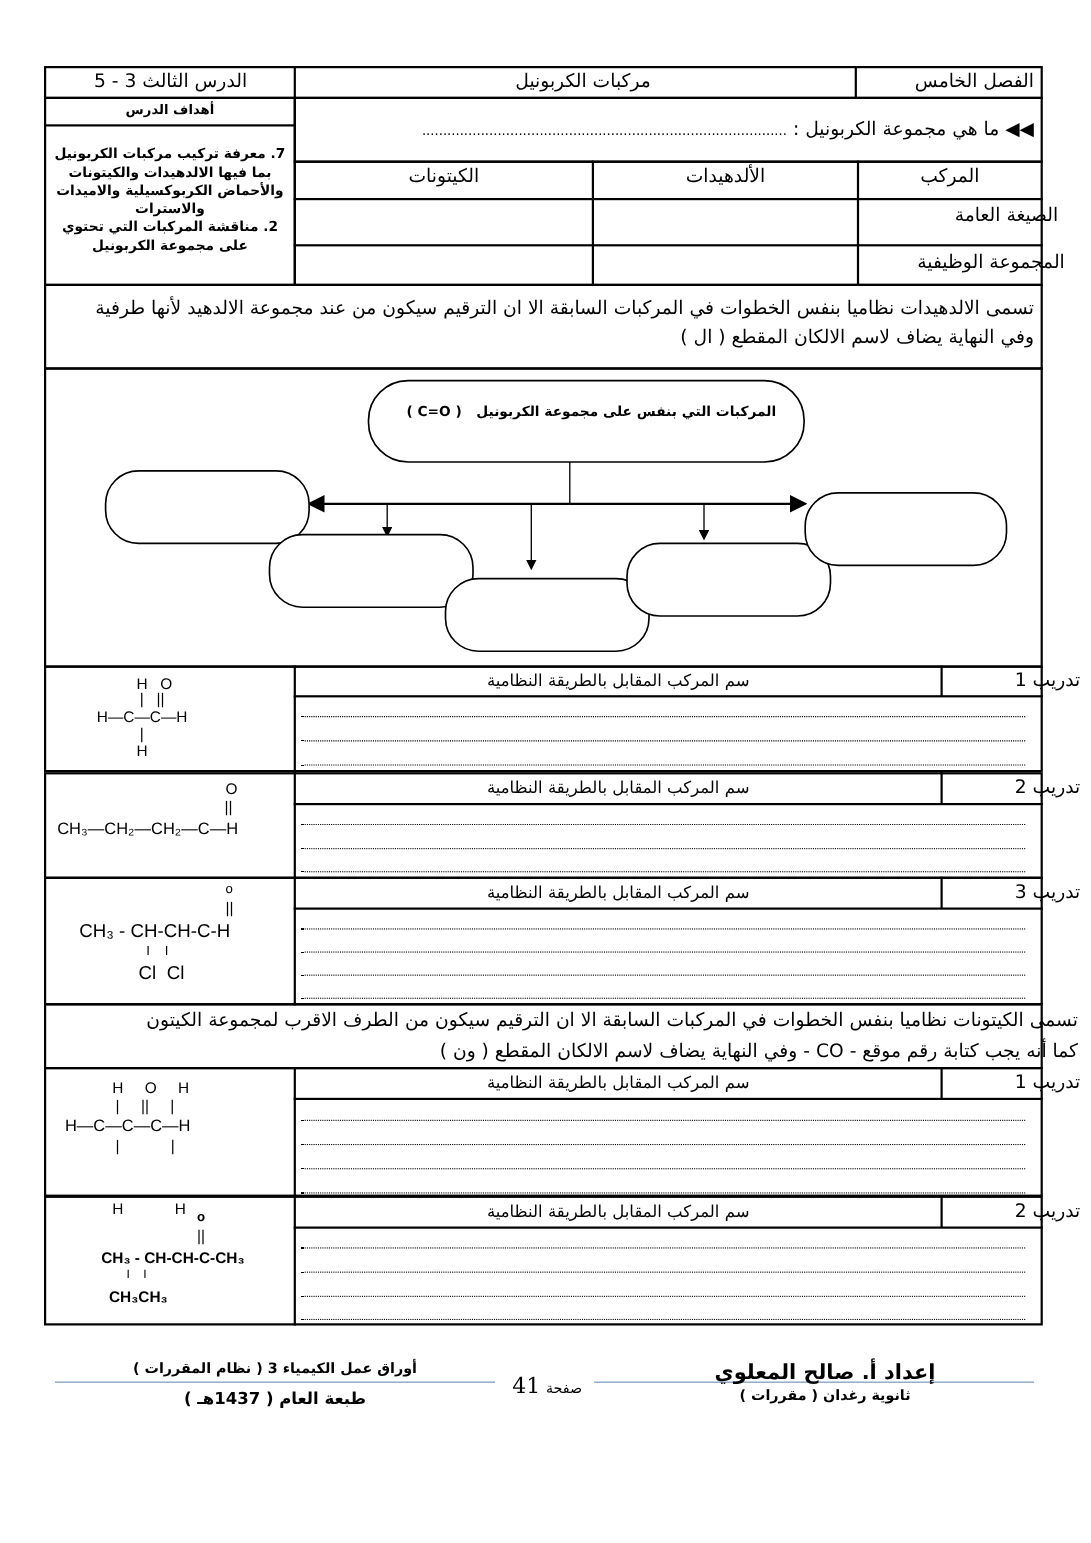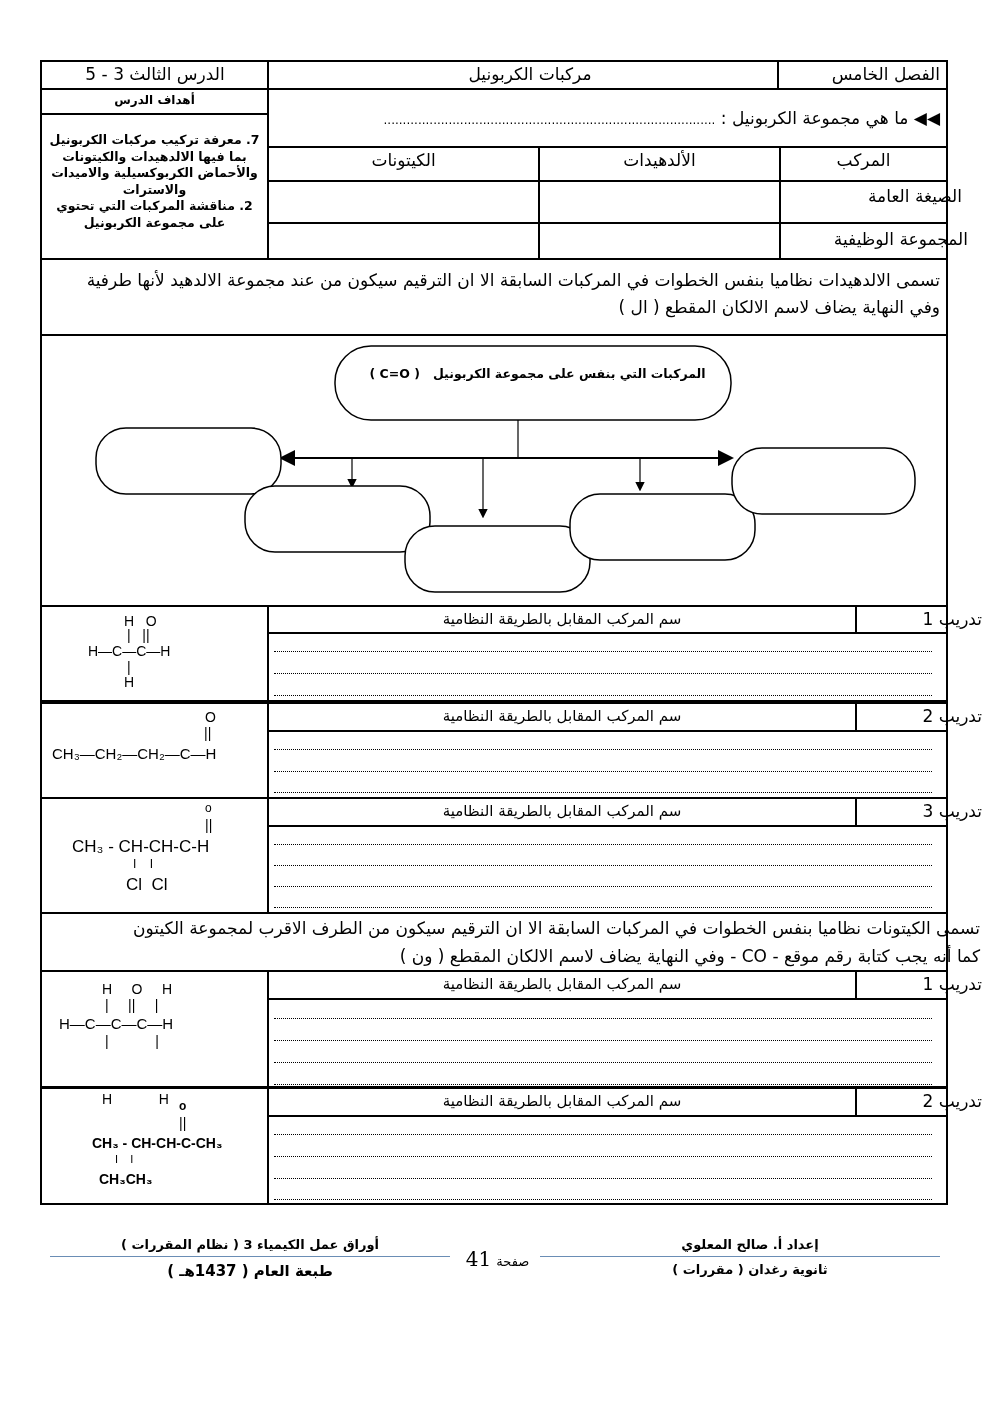--- a/index.html
+++ b/index.html
@@ -176,14 +176,14 @@
 </div>
 
 <div class="abs" style="left:50px;top:1256px;width:400px;height:1px;background:#6a8db5;"></div>
 <div class="abs" style="left:540px;top:1256px;width:400px;height:1px;background:#6a8db5;"></div>
 <div class="txt bold" style="left:90px;top:1237px;width:320px;text-align:center;font-size:13px;">أوراق عمل الكيمياء 3 (  نظام المقررات )</div>
 <div class="txt bold" style="left:90px;top:1262px;width:320px;text-align:center;font-size:15px;">طبعة العام  ( 1437هـ )</div>
 <div class="txt" style="left:455px;top:1247px;width:85px;text-align:center;">
   <span style="font-size:13px;">صفحة</span>
   <span style="font-size:20px;font-weight:normal;font-family:'DejaVu Serif',serif;">41</span>
 </div>
-<div class="txt bold" style="left:590px;top:1237px;width:320px;text-align:center;font-size:13px;">إعداد أ. صالح المعلوي</div>
+<div class="txt bold" style="left:590px;top:1237px;width:320px;text-align:center;font-size:19px;">إعداد أ. صالح المعلوي</div>
 <div class="txt bold" style="left:590px;top:1262px;width:320px;text-align:center;font-size:13px;">ثانوية رغدان ( مقررات )</div>
 
 </body></html>

